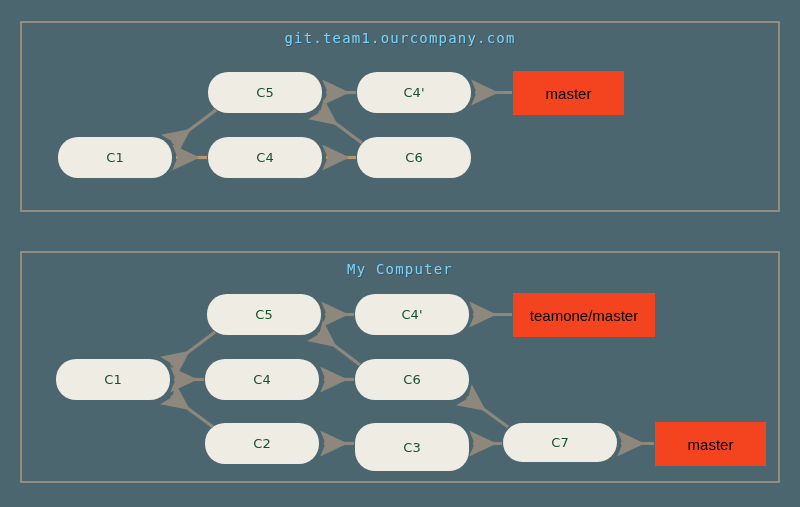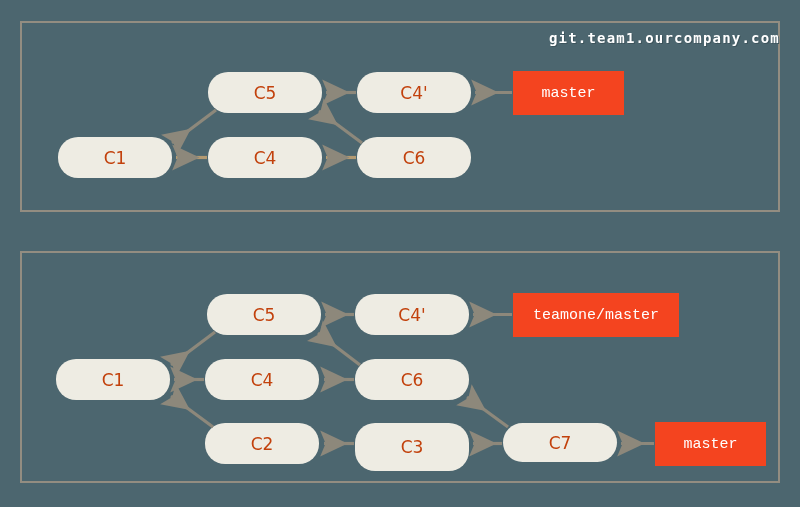--- a/index.html
+++ b/index.html
@@ -17,49 +17,48 @@
   }
   .panel {
     position: absolute;
     border: 2px solid #938d81;
     box-sizing: border-box;
   }
   .panel-title {
     position: absolute;
     left: 0;
     right: 0;
-    text-align: right;
+    text-align: center;
     font-family: "DejaVu Sans Mono", monospace;
     font-size: 14px;
     letter-spacing: 1.2px;
-    color: #ffffff;
+    color: #7dd3fc;
     text-shadow: 1px 1px 0 #3d545c;
     white-space: nowrap;
-    font-weight: bold;
   }
   .node {
     position: absolute;
     background: #eeece3;
     border-radius: 20px;
     display: flex;
     align-items: center;
     justify-content: center;
-    color: #c2410c;
-    font-size: 17px;
+    color: #14532d;
+    font-size: 13px;
     font-family: "DejaVu Sans", sans-serif;
     box-sizing: border-box;
   }
   .branch {
     position: absolute;
     background: #f4441f;
     display: flex;
     align-items: center;
     justify-content: center;
-    color: #ffffff;
-    font-family: Liberation Mono, monospace;
+    color: #000000;
+    font-family: Liberation Sans, sans-serif;
     font-size: 15px;
     box-sizing: border-box;
   }
   .edges {
     position: absolute;
     left: 0;
     top: 0;
     width: 800px;
     height: 507px;
     pointer-events: none;
@@ -77,33 +76,34 @@
   <div class="node" style="left:58px; top:137px; width:114px; height:41px;">C1</div>
   <div class="node" style="left:208px; top:137px; width:114px; height:41px;">C4</div>
   <div class="node" style="left:357px; top:137px; width:114px; height:41px;">C6</div>
   <div class="node" style="left:208px; top:72px; width:114px; height:41px;">C5</div>
   <div class="node" style="left:357px; top:72px; width:114px; height:41px;">C4'</div>
 
   <div class="branch" style="left:513px; top:71px; width:111px; height:44px;">master</div>
 
   <div class="panel" style="left:20px; top:251px; width:760px; height:232px;"></div>
 
+  <div class="panel-title" style="top:261px; left:20px; width:760px;">My Computer</div>
 
   <div class="node" style="left:207px; top:294px; width:114px; height:41px;">C5</div>
   <div class="node" style="left:355px; top:294px; width:114px; height:41px;">C4'</div>
 
   <div class="node" style="left:56px; top:359px; width:114px; height:41px;">C1</div>
   <div class="node" style="left:205px; top:359px; width:114px; height:41px;">C4</div>
   <div class="node" style="left:355px; top:359px; width:114px; height:41px;">C6</div>
 
   <div class="node" style="left:205px; top:423px; width:114px; height:41px;">C2</div>
   <div class="node" style="left:355px; top:423px; width:114px; height:48px;">C3</div>
   <div class="node" style="left:503px; top:423px; width:114px; height:39px;">C7</div>
 
-  <div class="branch" style="left:513px; top:293px; width:166px; height:44px;">teamone/master</div>
+  <div class="branch" style="left:513px; top:293px; width:142px; height:44px;">teamone/master</div>
   <div class="branch" style="left:655px; top:422px; width:111px; height:44px;">master</div>
 
   <svg class="edges" viewBox="0 0 800 507" width="800" height="507">
     <defs>
       <marker id="ah-gray" markerWidth="9" markerHeight="9" refX="7.4" refY="4.5" orient="auto" markerUnits="strokeWidth">
         <path d="M0,4.5 L8.6,0.4 L6.9,4.5 L8.6,8.6 Z" fill="#8d887b"></path>
       </marker>
       <marker id="ah-tan" markerWidth="9" markerHeight="9" refX="7.4" refY="4.5" orient="auto" markerUnits="strokeWidth">
         <path d="M0,4.5 L8.6,0.4 L6.9,4.5 L8.6,8.6 Z" fill="#8d887b"></path>
       </marker>

